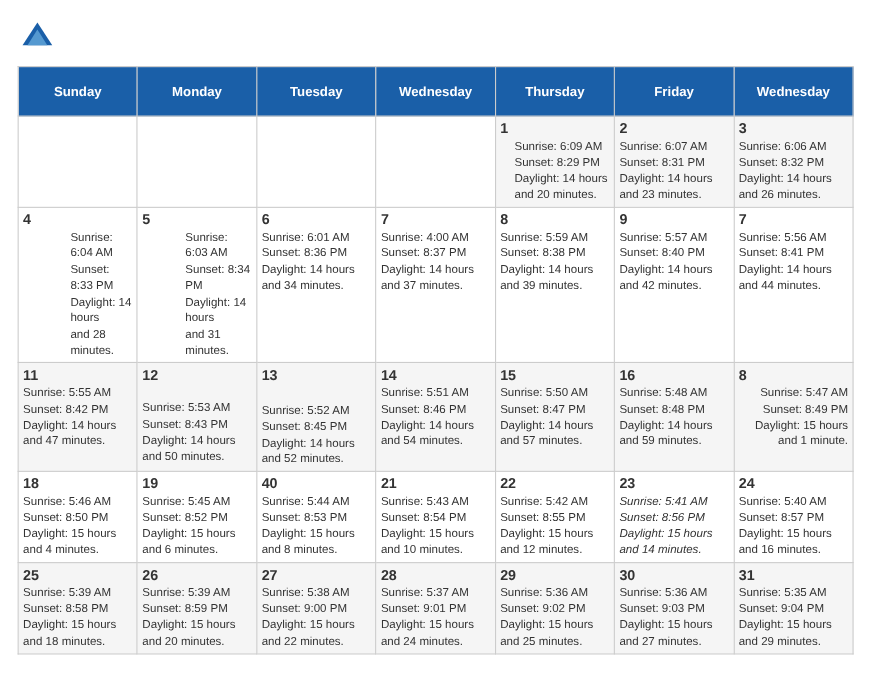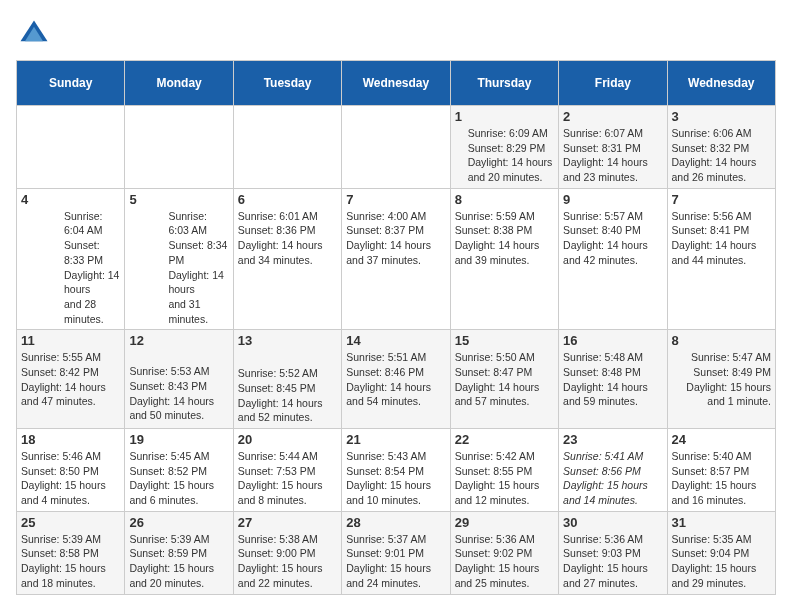--- a/index.html
+++ b/index.html
@@ -263,23 +263,23 @@
 and 4 minutes.</div>
         </td>
         <td>
           <span class="day-number">19</span>
           <div class="day-info" style="white-space: pre-line;">Sunrise: 5:45 AM
 Sunset: 8:52 PM
 Daylight: 15 hours
 and 6 minutes.</div>
         </td>
         <td>
-          <span class="day-number">20</span>
+          <span class="day-number">40</span>
           <div class="day-info" style="white-space: pre-line;">Sunrise: 5:44 AM
-Sunset: 7:53 PM
+Sunset: 8:53 PM
 Daylight: 15 hours
 and 8 minutes.</div>
         </td>
         <td>
           <span class="day-number">21</span>
           <div class="day-info" style="white-space: pre-line;">Sunrise: 5:43 AM
 Sunset: 8:54 PM
 Daylight: 15 hours
 and 10 minutes.</div>
         </td>

